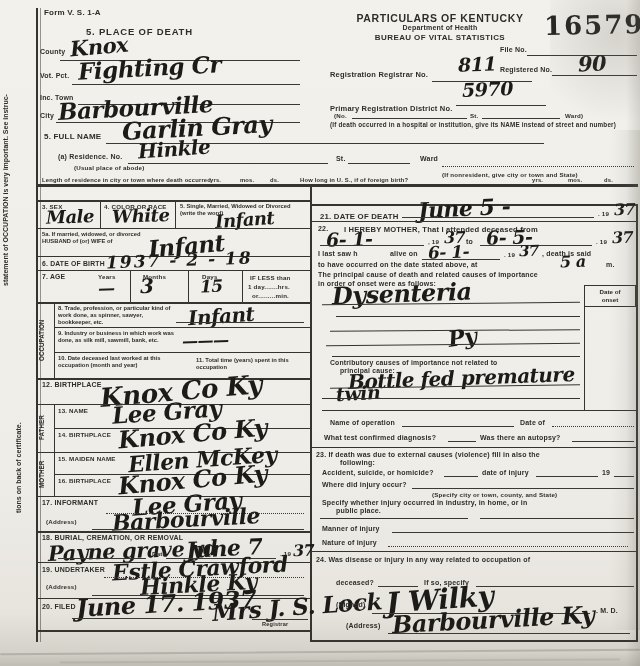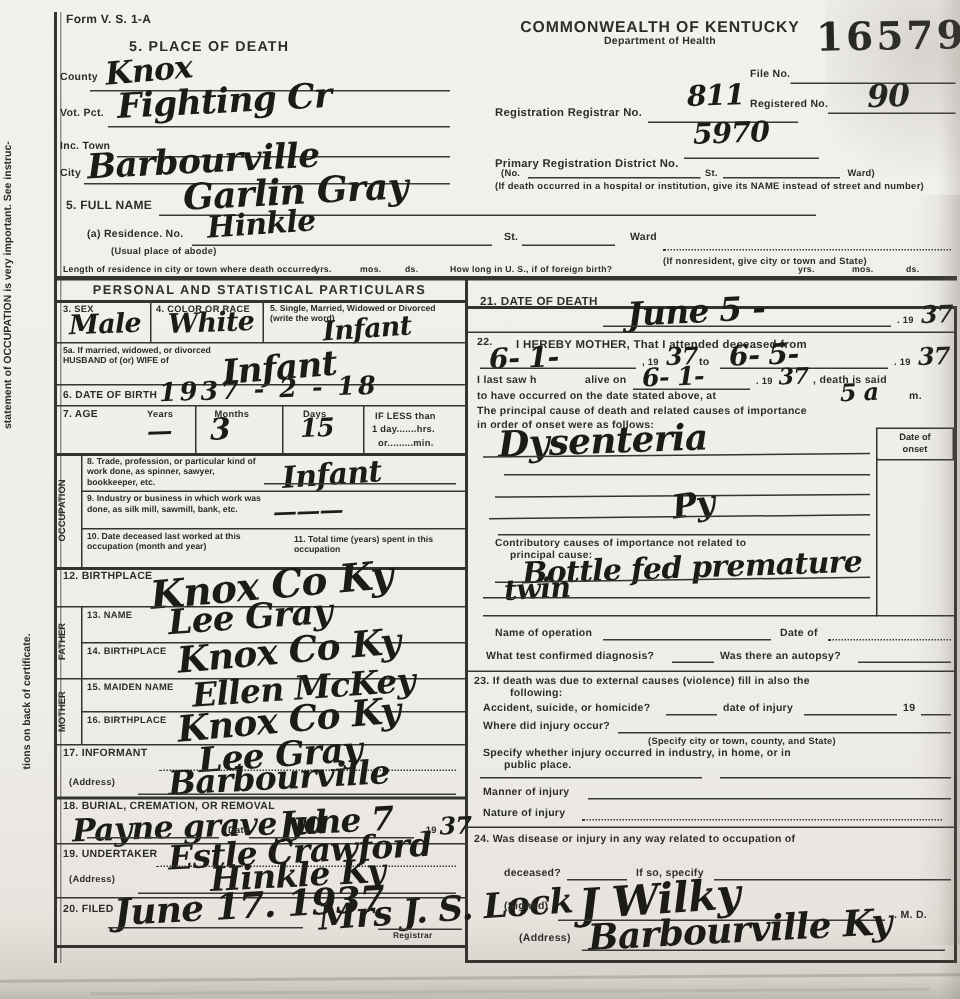--- a/index.html
+++ b/index.html
@@ -54,22 +54,23 @@
   <div class="hw" style="left:78px;top:56px;font-size:23px;transform:rotate(-3deg);">Fighting Cr</div>
   <div class="ul" style="left:72px;top:84px;width:228px;"></div>
 
   <div class="lbl" style="left:40px;top:94px;">Inc. Town</div>
   <div class="ul" style="left:78px;top:104px;width:222px;"></div>
 
   <div class="lbl" style="left:40px;top:112px;">City</div>
   <div class="hw" style="left:58px;top:96px;font-size:23px;transform:rotate(-3deg);">Barbourville</div>
   <div class="ul" style="left:56px;top:122px;width:244px;"></div>
 
-  <div class="lbl ctr" style="left:320px;top:12px;width:240px;font-size:10.5px;letter-spacing:.6px;">COMMONWEALTH OF KENTUCKY</div>
+  <div class="lbl ctr" style="left:320px;top:12px;width:240px;font-size:10.5px;letter-spacing:.6px;">PARTICULARS OF KENTUCKY</div>
   <div class="lbl ctr" style="left:320px;top:24px;width:240px;font-size:7px;">Department of Health</div>
+  <div class="lbl ctr" style="left:320px;top:33px;width:240px;font-size:8px;letter-spacing:.4px;">BUREAU OF VITAL STATISTICS</div>
 
   <div class="lbl" style="left:330px;top:70px;font-size:7.5px;">Registration Registrar No.</div>
   <div class="hw" style="left:458px;top:55px;font-size:19px;">811</div>
   <div class="ul" style="left:432px;top:81px;width:100px;"></div>
 
   <div class="lbl" style="left:330px;top:104px;font-size:7.5px;">Primary Registration District No.</div>
   <div class="hw" style="left:462px;top:80px;font-size:19px;">5970</div>
   <div class="ul" style="left:456px;top:105px;width:90px;"></div>
 
   <div class="lbl tiny" style="left:334px;top:112px;">(No.</div>
@@ -102,21 +103,20 @@
 
   <div class="lbl" style="left:42px;top:177px;font-size:5.8px;">Length of residence in city or town where death occurred</div>
   <div class="lbl" style="left:210px;top:177px;font-size:5.8px;">yrs.</div>
   <div class="lbl" style="left:240px;top:177px;font-size:5.8px;">mos.</div>
   <div class="lbl" style="left:270px;top:177px;font-size:5.8px;">ds.</div>
   <div class="lbl" style="left:300px;top:177px;font-size:5.8px;">How long in U. S., if of foreign birth?</div>
   <div class="lbl" style="left:532px;top:177px;font-size:5.8px;">yrs.</div>
   <div class="lbl" style="left:568px;top:177px;font-size:5.8px;">mos.</div>
   <div class="lbl" style="left:604px;top:177px;font-size:5.8px;">ds.</div>
 
-  <div class="lbl ctr" style="left:36px;top:188px;width:274px;font-size:8.5px;letter-spacing:1px;">PERSONAL AND STATISTICAL PARTICULARS</div>
   <div class="line h2" style="left:36px;top:200px;width:274px;"></div>
 
   <div class="vline" style="left:100px;top:200px;height:28px;"></div>
   <div class="vline" style="left:175px;top:200px;height:28px;"></div>
   <div class="lbl tiny" style="left:42px;top:203px;">3. SEX</div>
   <div class="hw" style="left:46px;top:208px;font-size:18px;">Male</div>
   <div class="lbl tiny" style="left:104px;top:203px;">4. COLOR OR RACE</div>
   <div class="hw" style="left:112px;top:207px;font-size:18px;">White</div>
   <div class="lblw" style="left:180px;top:203px;width:126px;font-size:5.8px;">5. Single, Married, Widowed or Divorced (write the word)</div>
   <div class="hw" style="left:215px;top:211px;font-size:18px;transform:rotate(-4deg);">Infant</div>
@@ -210,21 +210,21 @@
   <div class="lbl" style="left:42px;top:603px;">20. FILED</div>
   <div class="hw" style="left:76px;top:592px;font-size:24px;transform:rotate(-3deg);">June 17. 1937</div>
   <div class="ul" style="left:72px;top:618px;width:130px;"></div>
   <div class="hw" style="left:212px;top:595px;font-size:23px;transform:rotate(-4deg);">Mrs J. S. Lock</div>
   <div class="ul" style="left:252px;top:619px;width:56px;"></div>
   <div class="lbl tiny" style="left:262px;top:621px;font-size:5.6px;">Registrar</div>
   <div class="line h2" style="left:36px;top:630px;width:274px;"></div>
 
   <div class="line h2" style="left:310px;top:204px;width:328px;"></div>
 
-  <div class="lbl" style="left:320px;top:196px;font-size:7.8px;">21. DATE OF DEATH</div>
+  <div class="lbl" style="left:320px;top:212px;font-size:7.8px;">21. DATE OF DEATH</div>
   <div class="hw" style="left:418px;top:197px;font-size:22px;transform:rotate(-3deg);">June 5 -</div>
   <div class="ul" style="left:402px;top:217px;width:192px;"></div>
   <div class="lbl tiny" style="left:598px;top:210px;">. 19</div>
   <div class="hw" style="left:614px;top:202px;font-size:16px;">37</div>
   <div class="line" style="left:310px;top:221px;width:328px;"></div>
 
   <div class="lbl" style="left:318px;top:225px;">22.</div>
   <div class="lbl" style="left:344px;top:225px;font-size:7.6px;">I HEREBY MOTHER, That I attended deceased from</div>
   <div class="hw" style="left:326px;top:230px;font-size:19px;">6- 1-</div>
   <div class="ul" style="left:320px;top:245px;width:104px;"></div>

